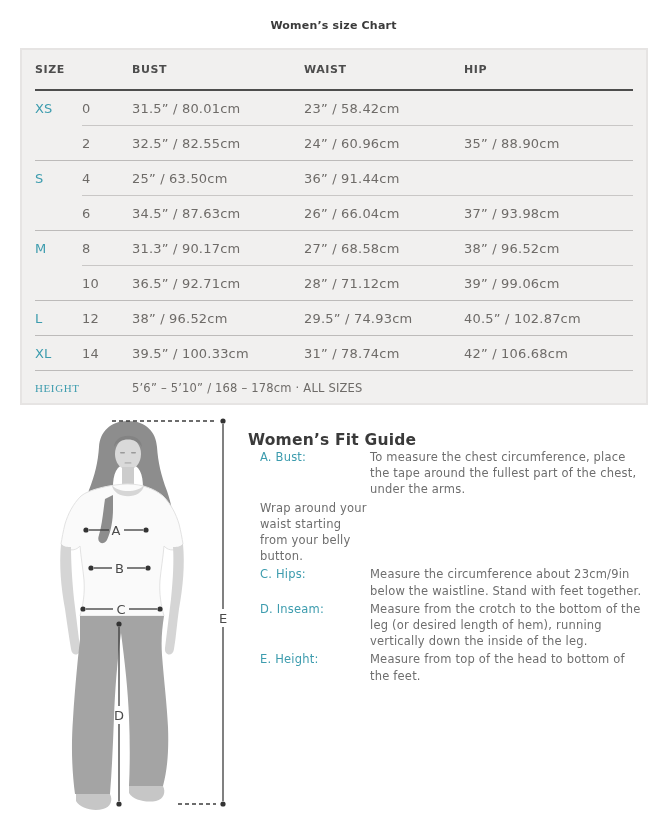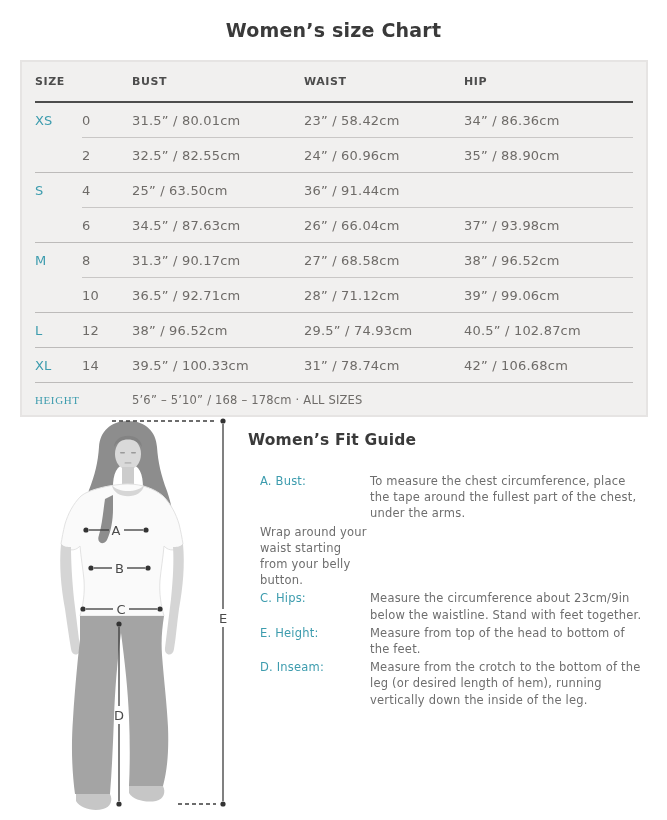--- a/index.html
+++ b/index.html
@@ -4,26 +4,26 @@
 <style>
   * { margin:0; padding:0; box-sizing:border-box; }
   html,body { background:#ffffff; }
   body {
     width:667px; height:820px; position:relative; overflow:hidden;
     font-family:"DejaVu Sans","Liberation Sans",sans-serif;
     -webkit-font-smoothing:antialiased;
   }
   .page-title {
     margin-top:19px; text-align:center;
-    font-size:19px; font-weight:bold; color:#3a3a3a; letter-spacing:0.2px;
+    font-size:11px; font-weight:bold; color:#3a3a3a; letter-spacing:0.2px;
   }
 
   
   .sizetable {
-    position:absolute; left:20px; top:60px; width:628px; height:357px;
+    position:absolute; left:20px; top:48px; width:628px; height:357px;
     background:#f1f0ef; border:2px solid #e6e4e3; padding:0 13px;
   }
   .thead {
     display:grid; grid-template-columns:47px 50px 172px 160px 1fr;
     align-items:center; height:39px;
     font-size:11px; font-weight:bold; color:#4d4d4d; letter-spacing:0.6px;
   }
   .hline { height:2px; background:#4d4d4d; }
   .trow {
     display:grid; grid-template-columns:47px 50px 172px 160px 1fr;
@@ -37,21 +37,21 @@
     display:grid; grid-template-columns:97px 1fr;
     align-items:center; height:33px;
     font-size:11.5px; color:#6e6b68; letter-spacing:0.2px;
   }
   .hrow .size { font-size:11px; letter-spacing:0.6px;font-family:Liberation Serif, serif; }
 
   
   .fit-guide { position:absolute; left:248px; top:431px; width:400px; }
   .fit-title {
     font-size:15.5px; font-weight:bold; color:#3a3a3a; letter-spacing:0.2px;
-    margin-bottom:24px;
+    margin-bottom:0;
   }
   .fit-item {
     display:grid; grid-template-columns:110px 1fr;
     margin-bottom:2px;
     font-size:11.5px; line-height:16.2px; letter-spacing:0.2px;margin-left:12px;
   }
   .fit-label { color:#3d9cae; }
   .fit-desc  { color:#6e6e6e; }
 
   
@@ -74,21 +74,20 @@
     <span>WAIST</span>
     <span>HIP</span>
   </div>
   <div class="hline"></div>
 
   <div class="trow">
     <span class="size">XS</span>
     <span>0</span>
     <span>31.5” / 80.01cm</span>
     <span>23” / 58.42cm</span>
-    <span>34” / 86.36cm</span>
   </div>
   <div class="divider indent"></div>
 
   <div class="trow">
     <span class="size"></span>
     <span>2</span>
     <span>32.5” / 82.55cm</span>
     <span>24” / 60.96cm</span>
     <span>35” / 88.90cm</span>
   </div>
@@ -237,20 +236,20 @@
     <span class="fit-desc">To measure the chest circumference, place the tape around the fullest part of the chest, under the arms.</span>
   </div>
   <div class="fit-item">
     <span class="fit-desc">Wrap around your waist starting from your belly button.</span>
   </div>
   <div class="fit-item">
     <span class="fit-label">C. Hips:</span>
     <span class="fit-desc">Measure the circumference about 23cm/9in below the waistline. Stand with feet together.</span>
   </div>
   <div class="fit-item">
+    <span class="fit-label">D. Inseam:</span>
+    <span class="fit-desc">Measure from the crotch to the bottom of the leg (or desired length of hem), running vertically down the inside of the leg.</span>
+  </div>
+  <div class="fit-item">
     <span class="fit-label">E. Height:</span>
     <span class="fit-desc">Measure from top of the head to bottom of the feet.</span>
   </div>
-  <div class="fit-item">
-    <span class="fit-label">D. Inseam:</span>
-    <span class="fit-desc">Measure from the crotch to the bottom of the leg (or desired length of hem), running vertically down the inside of the leg.</span>
-  </div>
 </div>
 
 </body></html>

